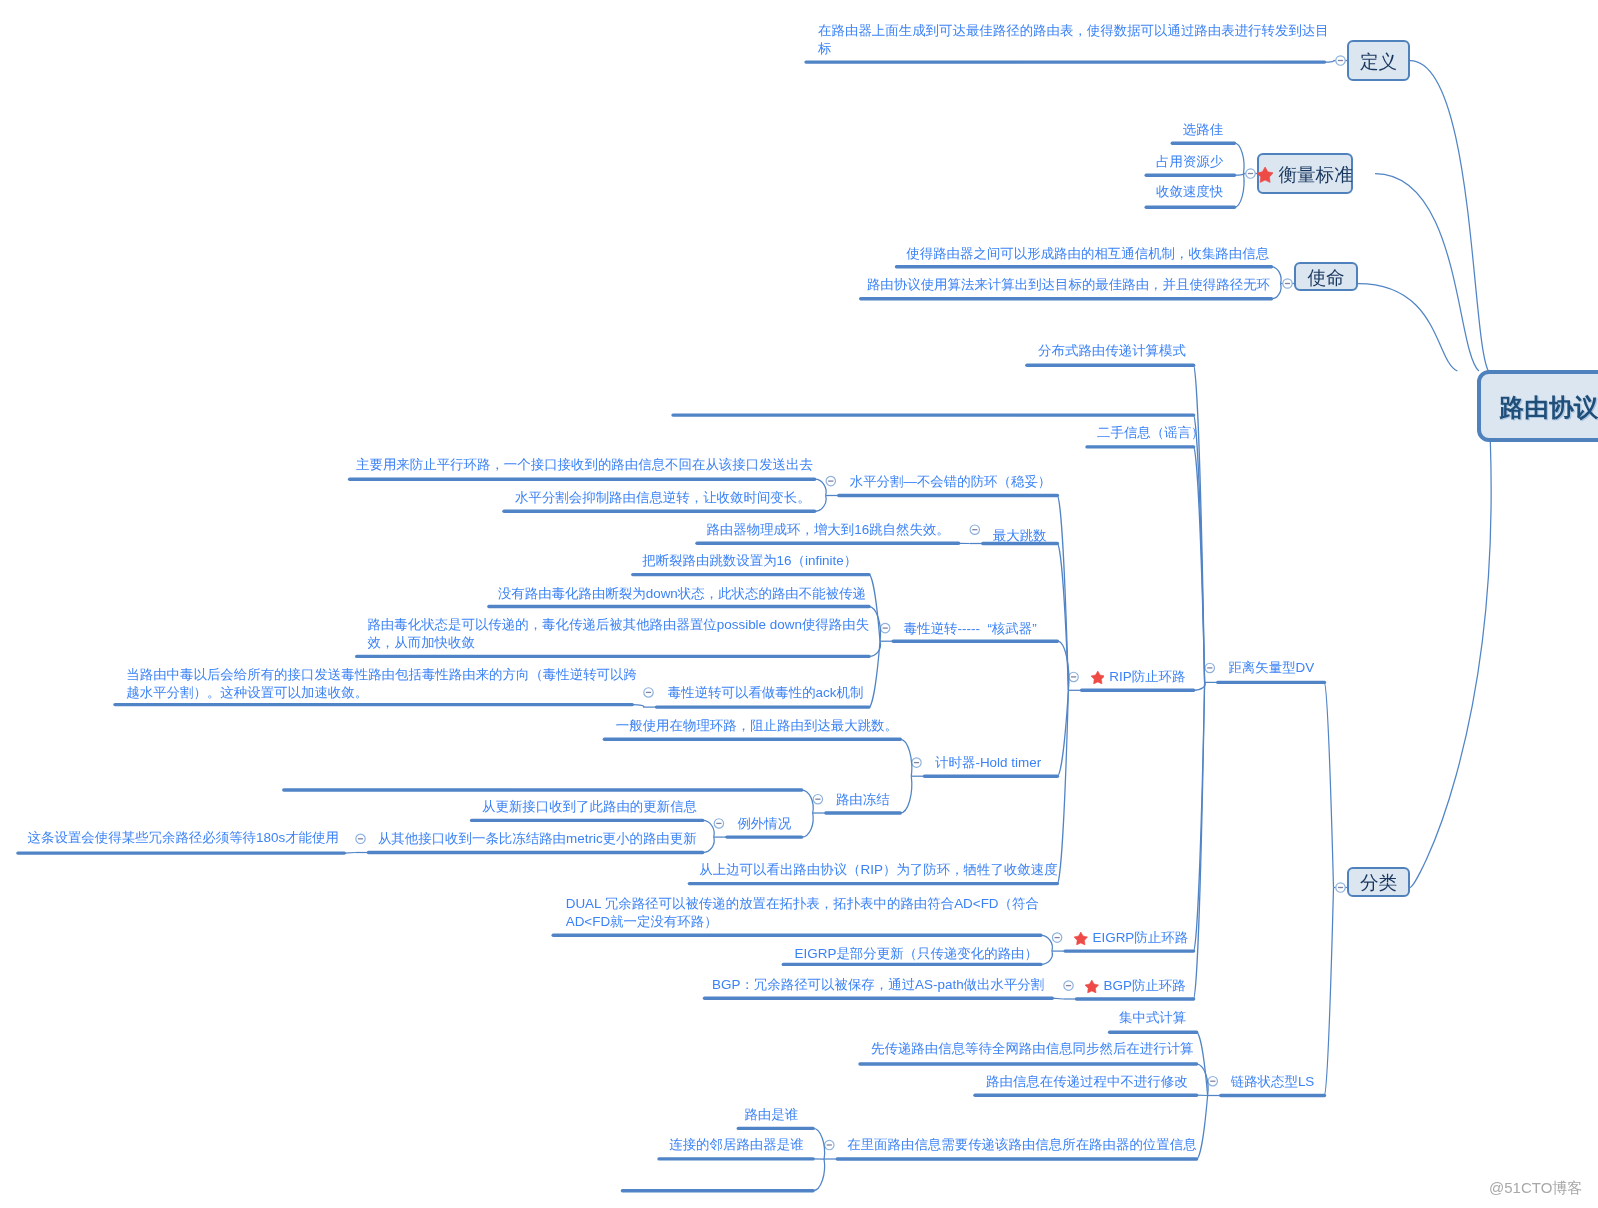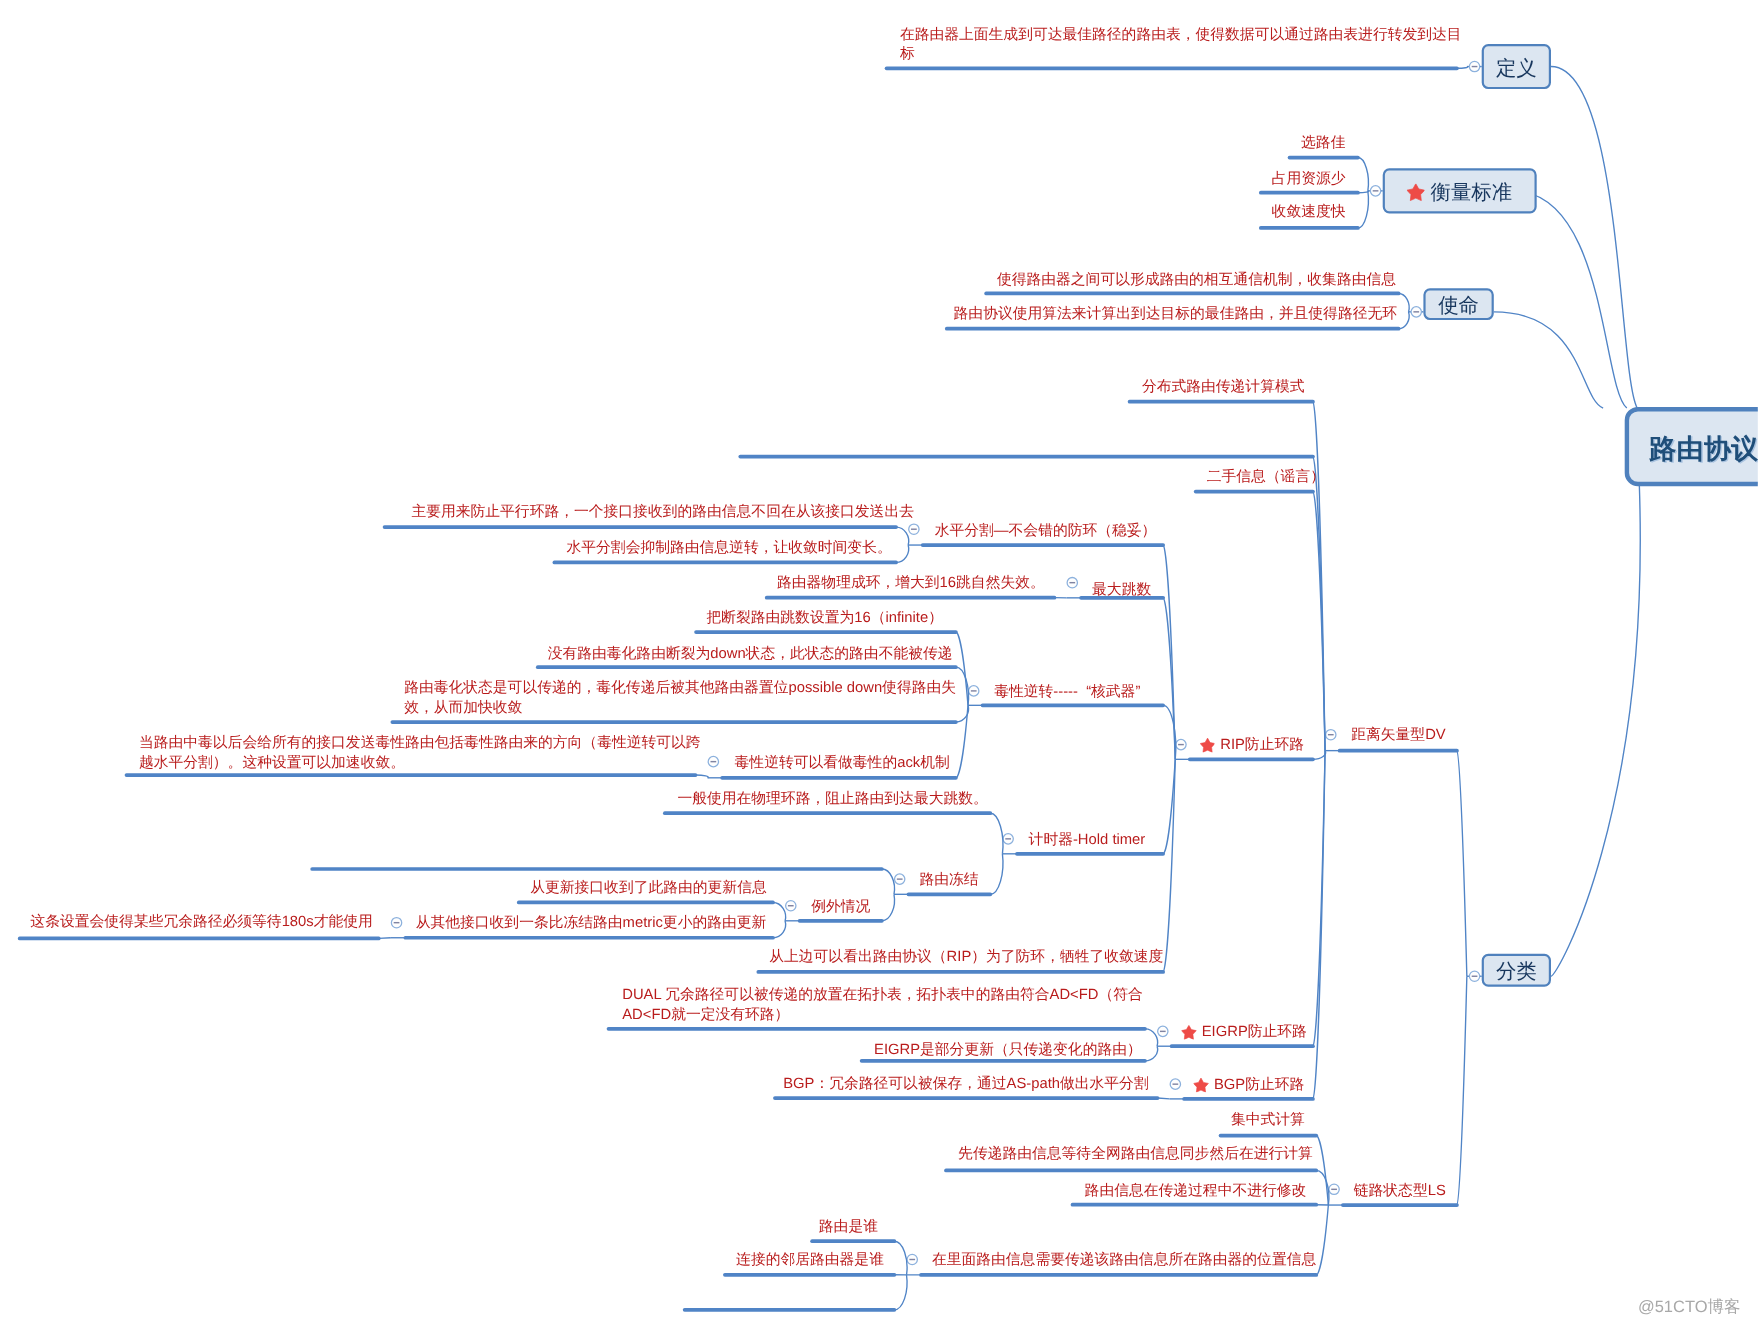--- a/index.html
+++ b/index.html
@@ -2,21 +2,21 @@
 <html><head>
 <meta charset="utf-8">
 <title>路由协议 — 思维导图</title>
 <style>
   html,body{margin:0;padding:0;}
   body{width:1598px;height:1208px;background:#ffffff;overflow:hidden;
        font-family:"Liberation Sans","DejaVu Sans",sans-serif;}
   #stage{position:relative;width:1598px;height:1208px;}
   svg#links{position:absolute;left:0;top:0;width:1598px;height:1208px;}
   #layer{position:absolute;left:0;top:0;width:1598px;height:1208px;}
-  .txt{position:absolute;color:#b91c1c;font-size:13.45px;line-height:18px;white-space:pre;}
+  .txt{position:absolute;color:#3b82f6;font-size:13.45px;line-height:18px;white-space:pre;}
   .nodebox{position:absolute;box-sizing:border-box;background:#dce6f1;border:2px solid #4f81bd;
         border-radius:6px;color:#17365d;display:flex;align-items:center;justify-content:center;padding-top:2.6px;box-sizing:border-box;
         font-size:18.6px;white-space:nowrap;}
   #rootbox{position:absolute;box-sizing:border-box;background:#dce6f1;border:4px solid #4f81bd;
         border-radius:12px;color:#1f4e79;display:flex;align-items:center;justify-content:center;
         font-size:24.6px;font-weight:bold;letter-spacing:0.2px;white-space:nowrap;padding-top:3px;
         text-shadow:1.3px 1.3px 0 #a9c3e0;}
   .star{display:block;}
   #wm{position:absolute;color:#a8a8a8;font-size:15px;white-space:nowrap;left:1489px;top:1179px;}
 </style>
@@ -210,21 +210,21 @@
   </svg>
   <div id="layer">
     <div id="rootbox" style="left:1477px;top:370px;width:144px;height:72px">
         <span>路由协议</span>
       </div>
     <div class="nodebox" style="left:1347px;top:40px;width:63px;height:41px">
         <span>定义</span>
       </div>
     <div class="txt" style="left:818.10px;top:21.70px"><span>在路由器上面生成到可达最佳路径的路由表，使得数据可以通过路由表进行转发到达目
 标</span></div>
-    <div class="nodebox" style="left:1257px;top:153px;width:140px;height:41px">
+    <div class="nodebox" style="left:1257px;top:153px;width:96px;height:41px">
         <span class="star" style="margin-right:5px">
           <svg width="16.20" height="15.41" viewBox="1.1 0.4 27.8 26.45" style="display:block">
             <path d="M 15.00 0.40 L 19.64 8.61 L 28.89 10.49 L 22.51 17.44 L 23.58 26.81 L 15.00 22.90 L 6.42 26.81 L 7.49 17.44 L 1.11 10.49 L 10.36 8.61 Z" fill="#ee4b47" stroke="#ee4b47" stroke-width="1.1" stroke-linejoin="round"></path>
           </svg>
         </span>
         <span>衡量标准</span>
       </div>
     <div class="txt" style="left:1182.80px;top:120.60px"><span>选路佳</span></div>
     <div class="txt" style="left:1156.00px;top:152.50px"><span>占用资源少</span></div>
     <div class="txt" style="left:1156.00px;top:183px"><span>收敛速度快</span></div>
@@ -239,21 +239,21 @@
     <div class="txt" style="left:1228.40px;top:659.30px"><span>距离矢量型DV</span></div>
     <div class="txt" style="left:1038.10px;top:341.50px"><span>分布式路由传递计算模式</span></div>
     <div class="txt" style="left:1097.00px;top:424.20px"><span>二手信息（谣言）</span></div>
     <div class="txt" style="left:1109.30px;top:668.30px"><span>RIP防止环路</span></div>
     <div class="star" style="position:absolute;left:1090.90px;top:670.90px">
         <svg width="13.60" height="12.93" viewBox="1.1 0.4 27.8 26.45" style="display:block">
           <path d="M 15.00 0.40 L 19.64 8.61 L 28.89 10.49 L 22.51 17.44 L 23.58 26.81 L 15.00 22.90 L 6.42 26.81 L 7.49 17.44 L 1.11 10.49 L 10.36 8.61 Z" fill="#ee4b47" stroke="#ee4b47" stroke-width="1.1" stroke-linejoin="round"></path>
         </svg>
       </div>
     <div class="txt" style="left:849.70px;top:472.50px"><span>水平分割—不会错的防环（稳妥）</span></div>
-    <div class="txt" style="left:374px;top:456.20px"><span>主要用来防止平行环路，一个接口接收到的路由信息不回在从该接口发送出去</span></div>
+    <div class="txt" style="left:356px;top:456.20px"><span>主要用来防止平行环路，一个接口接收到的路由信息不回在从该接口发送出去</span></div>
     <div class="txt" style="left:515.00px;top:488.50px"><span>水平分割会抑制路由信息逆转，让收敛时间变长。</span></div>
     <div class="txt" style="left:992.80px;top:527px"><span>最大跳数</span></div>
     <div class="txt" style="left:706.40px;top:520.50px"><span>路由器物理成环，增大到16跳自然失效。</span></div>
     <div class="txt" style="left:903.80px;top:619.50px"><span>毒性逆转-----  “核武器”</span></div>
     <div class="txt" style="left:642.20px;top:551.70px"><span>把断裂路由跳数设置为16（infinite）</span></div>
     <div class="txt" style="left:497.90px;top:584.90px"><span>没有路由毒化路由断裂为down状态，此状态的路由不能被传递</span></div>
     <div class="txt" style="left:367.40px;top:616.20px"><span>路由毒化状态是可以传递的，毒化传递后被其他路由器置位possible down使得路由失
 效，从而加快收敛</span></div>
     <div class="txt" style="left:667.80px;top:683.80px"><span>毒性逆转可以看做毒性的ack机制</span></div>
     <div class="txt" style="left:126.30px;top:666.30px"><span>当路由中毒以后会给所有的接口发送毒性路由包括毒性路由来的方向（毒性逆转可以跨

